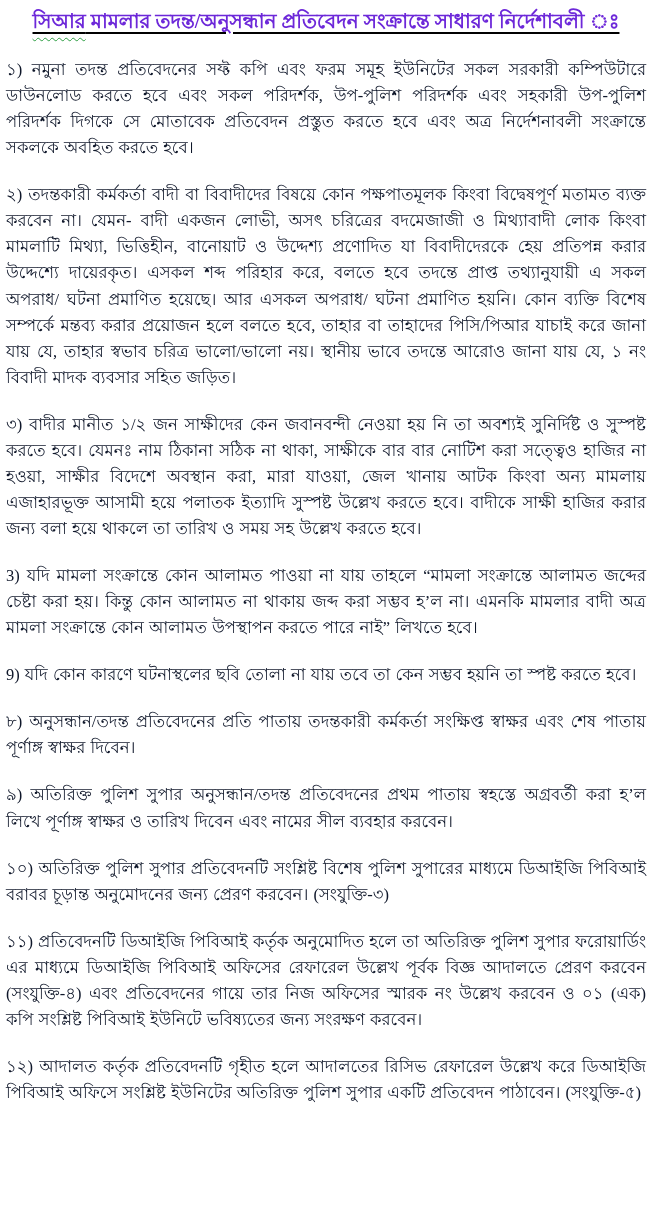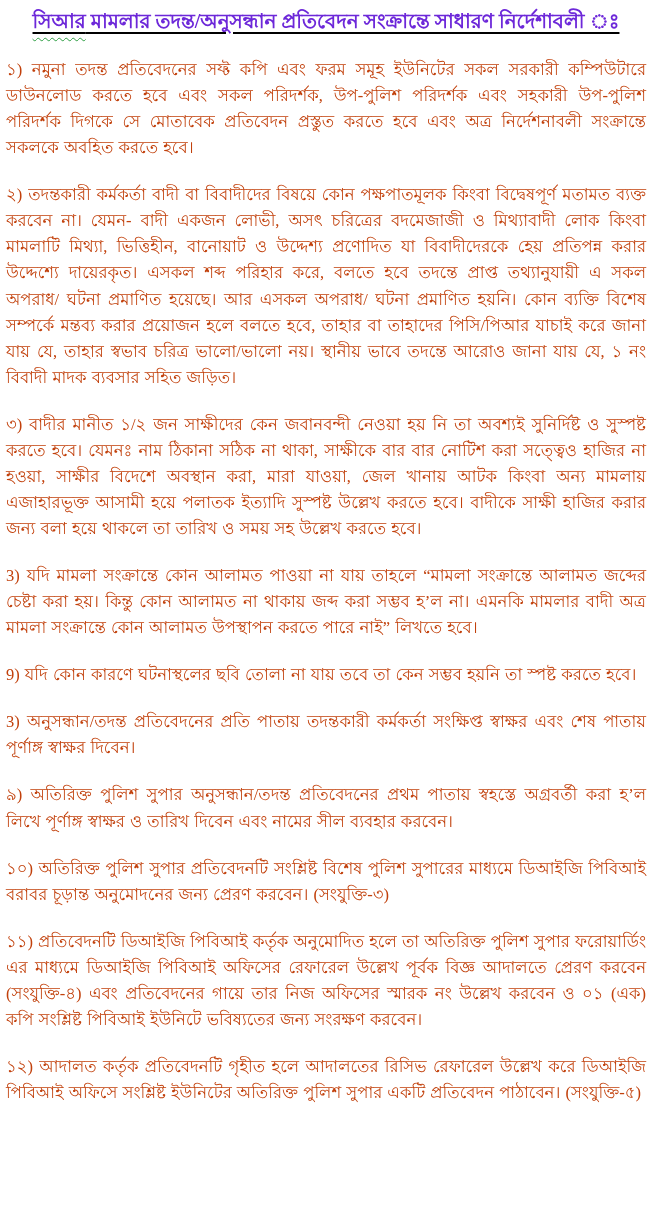--- a/index.html
+++ b/index.html
@@ -41,41 +41,41 @@
 
   .body-text {
     display: flex;
     flex-direction: column;
   }
 
   .para {
     font-size: 16.5px;
     line-height: 1.58;
     text-align: justify;
-    color: #c2410c;
+    color: #0f172a;
     margin-bottom: 21px;
     word-spacing: 1px;
   }
 
   .para:last-child { margin-bottom: 0; }
 </style>
 </head>
 <body>
 
 <div class="page">
 
   <h1 class="doc-title"><span class="underlined"><span class="squiggle-word">সিআর</span><span> মামলার তদন্ত/অনুসন্ধান প্রতিবেদন সংক্রান্তে সাধারণ নির্দেশাবলী ঃ</span></span></h1>
 
   <div class="body-text">
     <p class="para">১) নমুনা তদন্ত প্রতিবেদনের সফ্ট কপি এবং ফরম সমূহ ইউনিটের সকল সরকারী কম্পিউটারে ডাউনলোড করতে হবে এবং সকল পরিদর্শক, উপ-পুলিশ পরিদর্শক এবং সহকারী উপ-পুলিশ পরিদর্শক দিগকে সে মোতাবেক প্রতিবেদন প্রস্তুত করতে হবে এবং অত্র নির্দেশনাবলী সংক্রান্তে সকলকে অবহিত করতে হবে।</p>
     <p class="para">২) তদন্তকারী কর্মকর্তা বাদী বা বিবাদীদের বিষয়ে কোন পক্ষপাতমূলক কিংবা বিদ্বেষপূর্ণ মতামত ব্যক্ত করবেন না। যেমন- বাদী একজন লোভী, অসৎ চরিত্রের বদমেজাজী ও মিথ্যাবাদী লোক কিংবা মামলাটি মিথ্যা, ভিত্তিহীন, বানোয়াট ও উদ্দেশ্য প্রণোদিত যা বিবাদীদেরকে হেয় প্রতিপন্ন করার উদ্দেশ্যে দায়েরকৃত। এসকল শব্দ পরিহার করে, বলতে হবে তদন্তে প্রাপ্ত তথ্যানুযায়ী এ সকল অপরাধ/ ঘটনা প্রমাণিত হয়েছে। আর এসকল অপরাধ/ ঘটনা প্রমাণিত হয়নি। কোন ব্যক্তি বিশেষ সম্পর্কে মন্তব্য করার প্রয়োজন হলে বলতে হবে, তাহার বা তাহাদের পিসি/পিআর যাচাই করে জানা যায় যে, তাহার স্বভাব চরিত্র ভালো/ভালো নয়। স্থানীয় ভাবে তদন্তে আরোও জানা যায় যে, ১ নং বিবাদী মাদক ব্যবসার সহিত জড়িত।</p>
     <p class="para">৩) বাদীর মানীত ১/২ জন সাক্ষীদের কেন জবানবন্দী নেওয়া হয় নি তা অবশ্যই সুনির্দিষ্ট ও সুস্পষ্ট করতে হবে। যেমনঃ নাম ঠিকানা সঠিক না থাকা, সাক্ষীকে বার বার নোটিশ করা সত্ত্বেও হাজির না হওয়া, সাক্ষীর বিদেশে অবস্থান করা, মারা যাওয়া, জেল খানায় আটক কিংবা অন্য মামলায় এজাহারভূক্ত আসামী হয়ে পলাতক ইত্যাদি সুস্পষ্ট উল্লেখ করতে হবে। বাদীকে সাক্ষী হাজির করার জন্য বলা হয়ে থাকলে তা তারিখ ও সময় সহ উল্লেখ করতে হবে।</p>
     <p class="para">3) যদি মামলা সংক্রান্তে কোন আলামত পাওয়া না যায় তাহলে “মামলা সংক্রান্তে আলামত জব্দের চেষ্টা করা হয়। কিন্তু কোন আলামত না থাকায় জব্দ করা সম্ভব হ’ল না। এমনকি মামলার বাদী অত্র মামলা সংক্রান্তে কোন আলামত উপস্থাপন করতে পারে নাই” লিখতে হবে।</p>
     <p class="para">9) যদি কোন কারণে ঘটনাস্থলের ছবি তোলা না যায় তবে তা কেন সম্ভব হয়নি তা স্পষ্ট করতে হবে।</p>
-    <p class="para">3) অনুসন্ধান/তদন্ত প্রতিবেদনের প্রতি পাতায় তদন্তকারী কর্মকর্তা সংক্ষিপ্ত স্বাক্ষর এবং শেষ পাতায় পূর্ণাঙ্গ স্বাক্ষর দিবেন।</p>
+    <p class="para">৮) অনুসন্ধান/তদন্ত প্রতিবেদনের প্রতি পাতায় তদন্তকারী কর্মকর্তা সংক্ষিপ্ত স্বাক্ষর এবং শেষ পাতায় পূর্ণাঙ্গ স্বাক্ষর দিবেন।</p>
     <p class="para">৯) অতিরিক্ত পুলিশ সুপার অনুসন্ধান/তদন্ত প্রতিবেদনের প্রথম পাতায় স্বহস্তে অগ্রবর্তী করা হ’ল লিখে পূর্ণাঙ্গ স্বাক্ষর ও তারিখ দিবেন এবং নামের সীল ব্যবহার করবেন।</p>
     <p class="para">১০) অতিরিক্ত পুলিশ সুপার প্রতিবেদনটি সংশ্লিষ্ট বিশেষ পুলিশ সুপারের মাধ্যমে ডিআইজি পিবিআই বরাবর চূড়ান্ত অনুমোদনের জন্য প্রেরণ করবেন। (সংযুক্তি-৩)</p>
     <p class="para">১১) প্রতিবেদনটি ডিআইজি পিবিআই কর্তৃক অনুমোদিত হলে তা অতিরিক্ত পুলিশ সুপার ফরোয়ার্ডিং এর মাধ্যমে ডিআইজি পিবিআই অফিসের রেফারেল উল্লেখ পূর্বক বিজ্ঞ আদালতে প্রেরণ করবেন (সংযুক্তি-৪) এবং প্রতিবেদনের গায়ে তার নিজ অফিসের স্মারক নং উল্লেখ করবেন ও ০১ (এক) কপি সংশ্লিষ্ট পিবিআই ইউনিটে ভবিষ্যতের জন্য সংরক্ষণ করবেন।</p>
     <p class="para">১২) আদালত কর্তৃক প্রতিবেদনটি গৃহীত হলে আদালতের রিসিভ রেফারেল উল্লেখ করে ডিআইজি পিবিআই অফিসে সংশ্লিষ্ট ইউনিটের অতিরিক্ত পুলিশ সুপার একটি প্রতিবেদন পাঠাবেন। (সংযুক্তি-৫)</p>
 
   </div>
 
 </div>
 
 </body></html>

